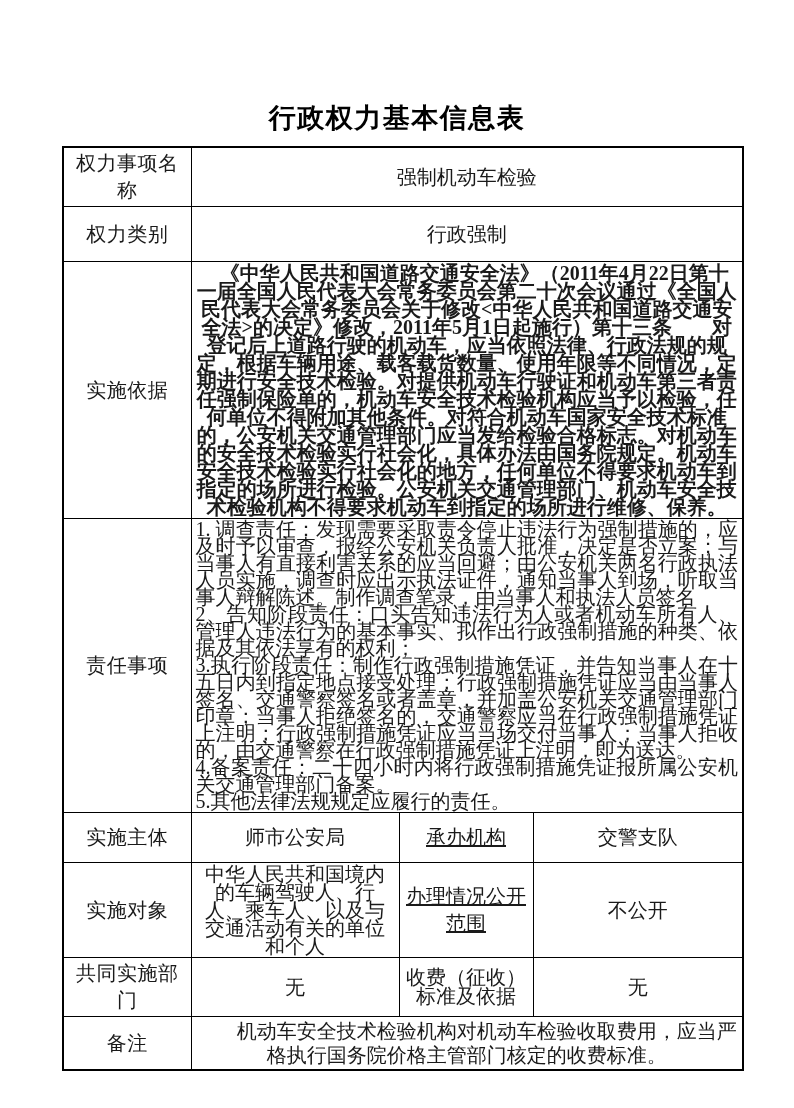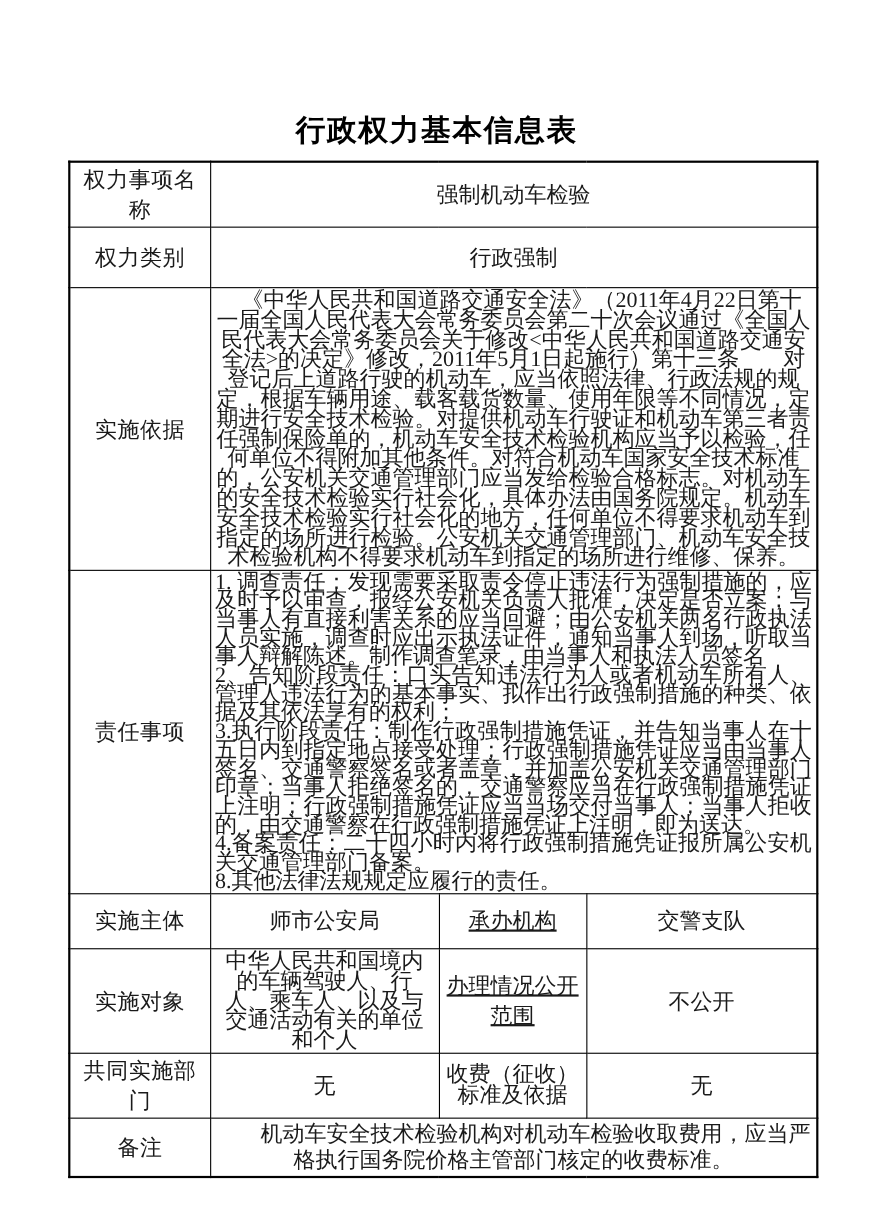--- a/index.html
+++ b/index.html
@@ -59,21 +59,21 @@
   td.val  { font-size: 16px; }
   td.val2 { font-size: 15px; }
   td.target-val { font-size: 13.5px; line-height: 18px; padding: 2px 6px; margin-top: 27px; }
 
   td.basis {
     text-align: justify;
     font-size: 13px;
     line-height: 18px;
     padding: 2px 10px;
   }
-  .basis-p { text-indent: 0.75em; }
+  .basis-p { text-indent: 0.75em; font-weight: bold; }
 
   td.duty {
     text-align: justify;
     font-size: 12.5px;
     line-height: 17px;
     padding: 2px 8px;
   }
   .duty-item { text-align: justify; }
 
   td.remarks {
@@ -117,21 +117,21 @@
         </td>
       </tr>
 
       <tr class="rh4">
         <td class="lab">责任事项</td>
         <td class="duty" colspan="3">
           <div class="duty-item">1. 调查责任：发现需要采取责令停止违法行为强制措施的，应及时予以审查，报经公安机关负责人批准，决定是否立案；与当事人有直接利害关系的应当回避；由公安机关两名行政执法人员实施，调查时应出示执法证件，通知当事人到场，听取当事人辩解陈述。制作调查笔录，由当事人和执法人员签名</div>
           <div class="duty-item">2、告知阶段责任：口头告知违法行为人或者机动车所有人、管理人违法行为的基本事实、拟作出行政强制措施的种类、依据及其依法享有的权利；</div>
           <div class="duty-item">3.执行阶段责任：制作行政强制措施凭证，并告知当事人在十五日内到指定地点接受处理；行政强制措施凭证应当由当事人签名、交通警察签名或者盖章，并加盖公安机关交通管理部门印章；当事人拒绝签名的，交通警察应当在行政强制措施凭证上注明；行政强制措施凭证应当当场交付当事人；当事人拒收的，由交通警察在行政强制措施凭证上注明，即为送达。</div>
           <div class="duty-item">4.备案责任：二十四小时内将行政强制措施凭证报所属公安机关交通管理部门备案。</div>
-          <div class="duty-item">8.其他法律法规规定应履行的责任。</div>
+          <div class="duty-item">5.其他法律法规规定应履行的责任。</div>
         </td>
       </tr>
 
       <tr class="rh5">
         <td class="lab">实施主体</td>
         <td class="val2">师市公安局</td>
         <td class="lab2">承办机构</td>
         <td class="val2">交警支队</td>
       </tr>
 

